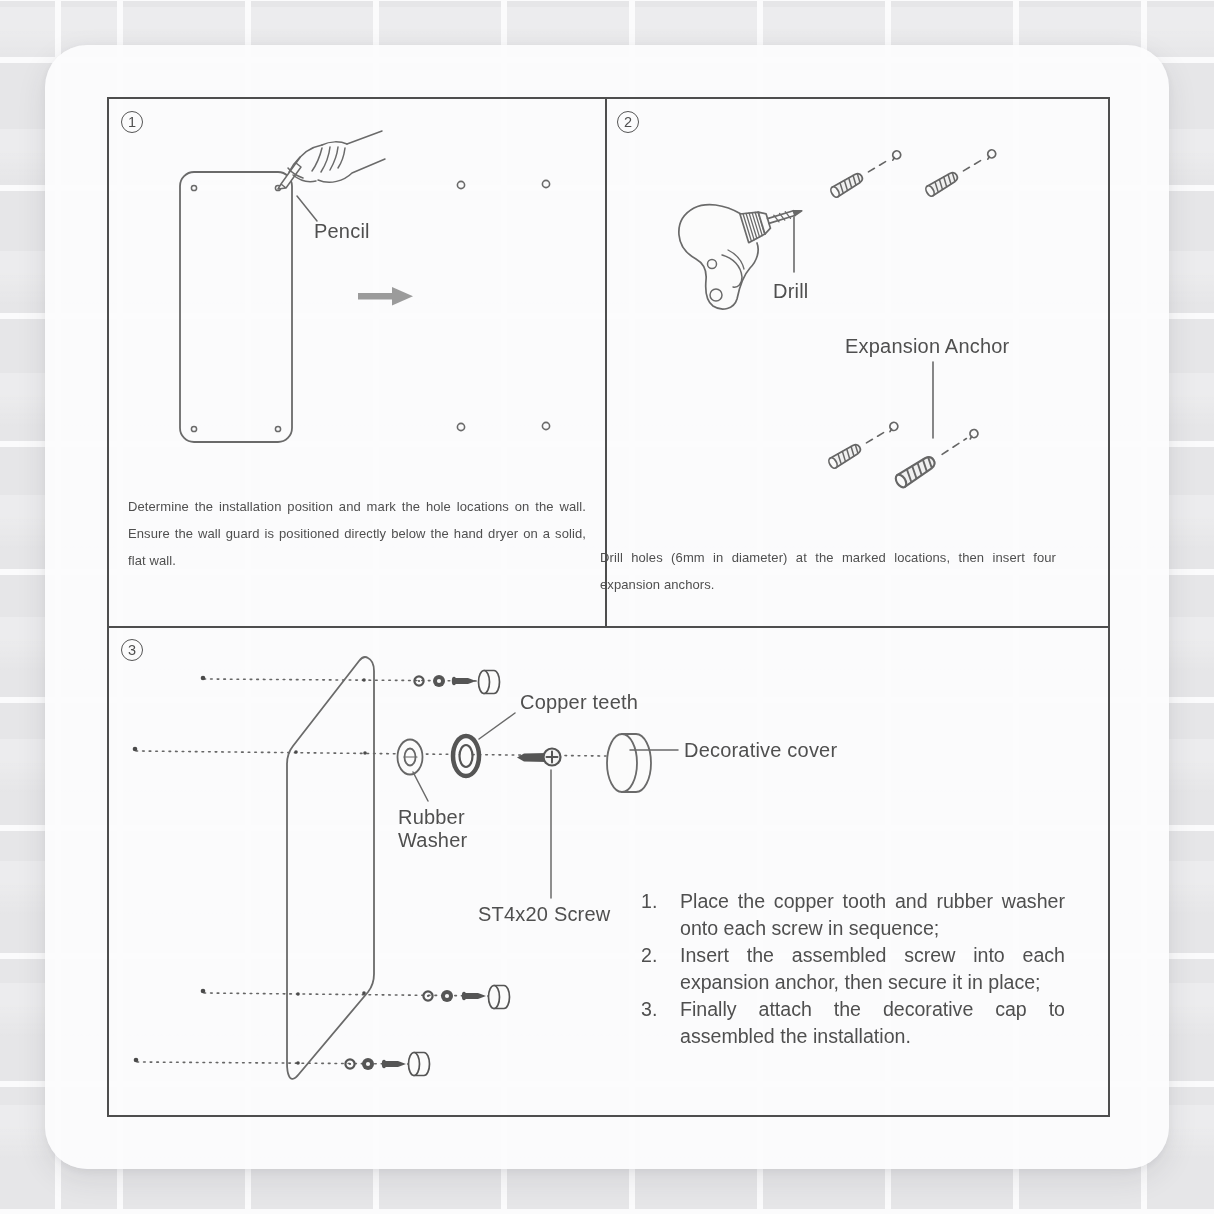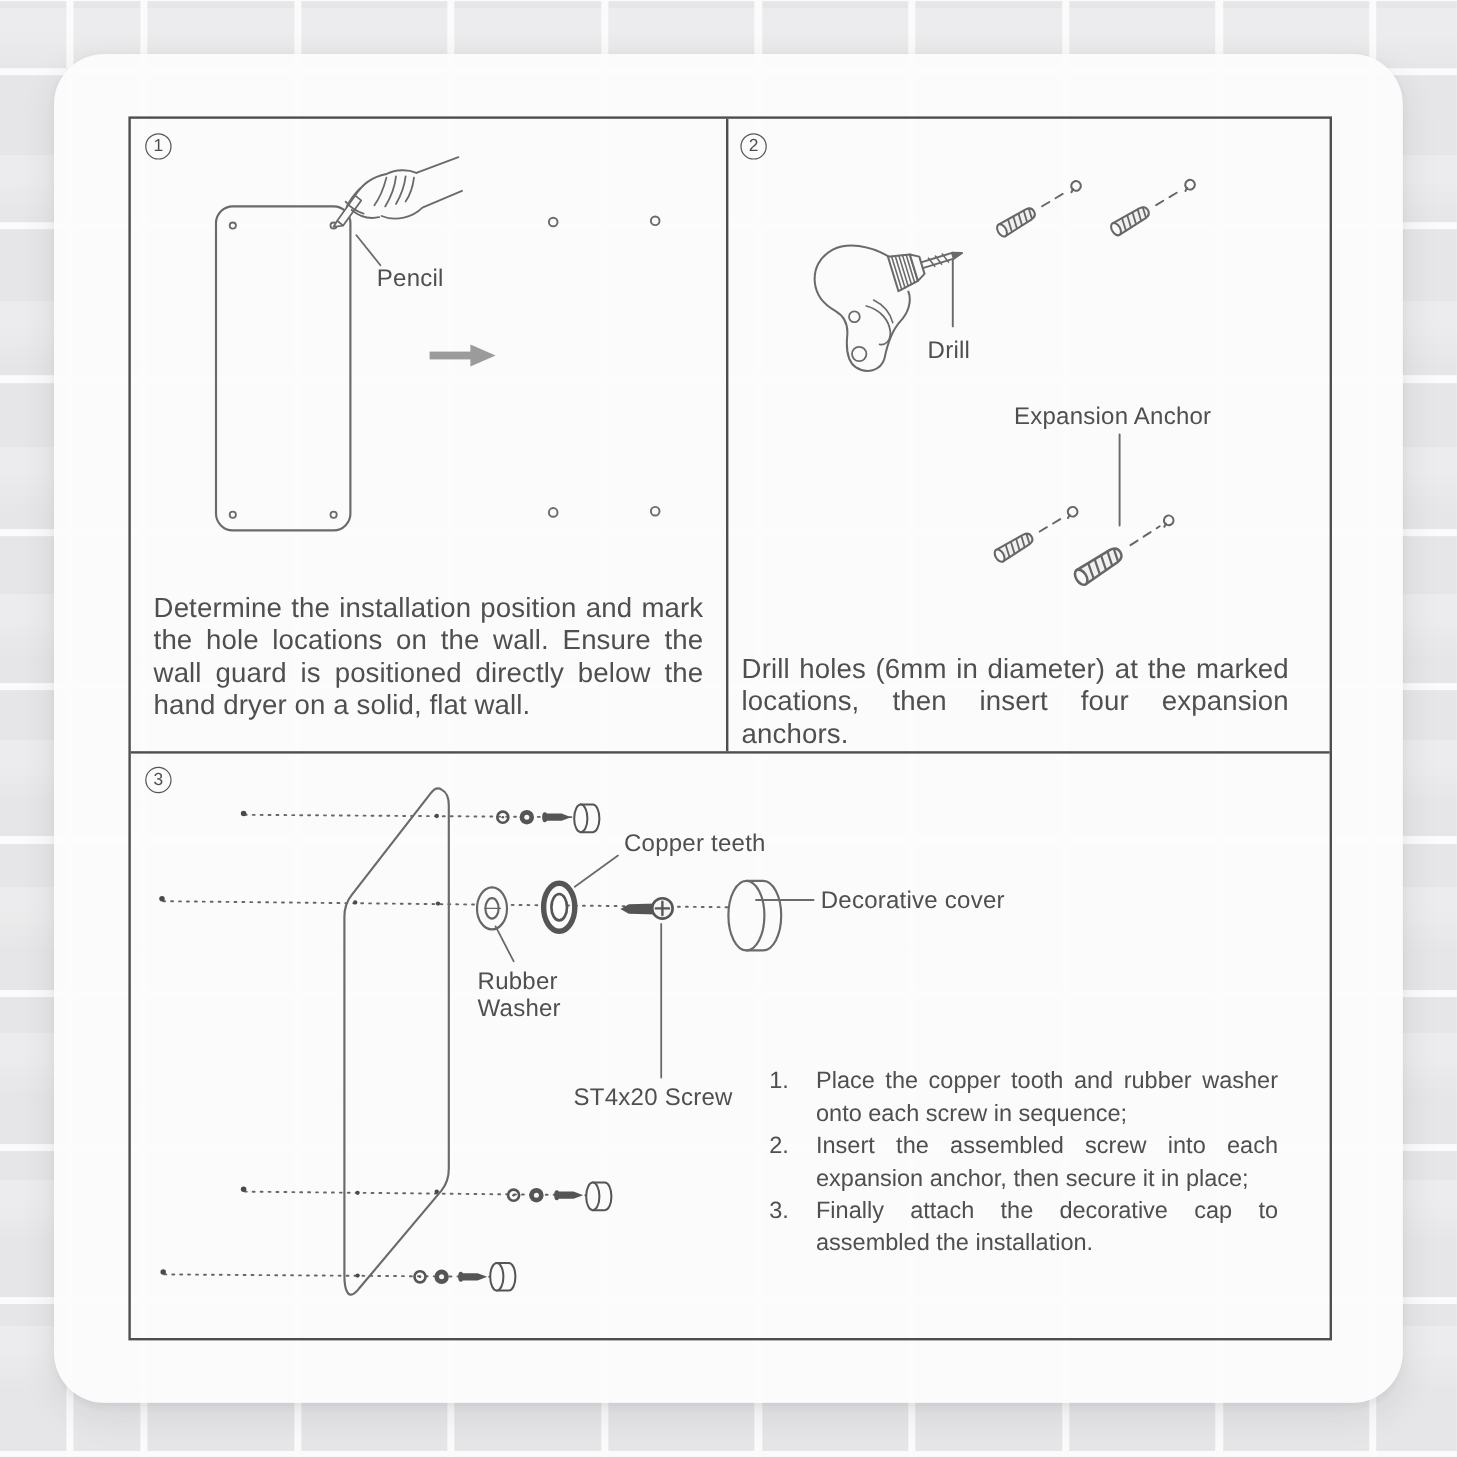--- a/index.html
+++ b/index.html
@@ -27,25 +27,25 @@
   .divider-h{position:absolute;left:0;top:527px;width:100%;height:2px;background:#4e4e4e;}
   .badge{
     position:absolute;width:22px;height:22px;border:1.6px solid #555;border-radius:50%;
     display:flex;align-items:center;justify-content:center;
     font-size:14.5px;color:#4f4f4f;box-sizing:border-box;line-height:1;
   }
   #badge1{left:121px;top:111px;}
   #badge2{left:617px;top:111px;}
   #badge3{left:121px;top:639px;}
   .para{
-    position:absolute;color:#4f4f4f;font-size:23px;line-height:27px;
+    position:absolute;color:#4f4f4f;font-size:13px;line-height:27px;
     text-align:justify;letter-spacing:.1px;
   }
   #p1-text{left:128px;top:493px;width:458px;}
-  #p2-text{left:618px;top:544px;width:456px;}
+  #p2-text{left:600px;top:544px;width:456px;}
   .steps{position:absolute;left:641px;top:888px;width:424px;color:#4f4f4f;
     font-size:19.6px;line-height:27px;}
   .step{display:flex;}
   .step-num{flex:none;width:39px;}
   .step-text{flex:1;text-align:justify;}
   svg.overlay{position:absolute;left:0;top:0;pointer-events:none;}
   svg text{fill:#4f4f4f;font-size:20px;letter-spacing:.2px;}
 </style>
 </head>
 <body>

